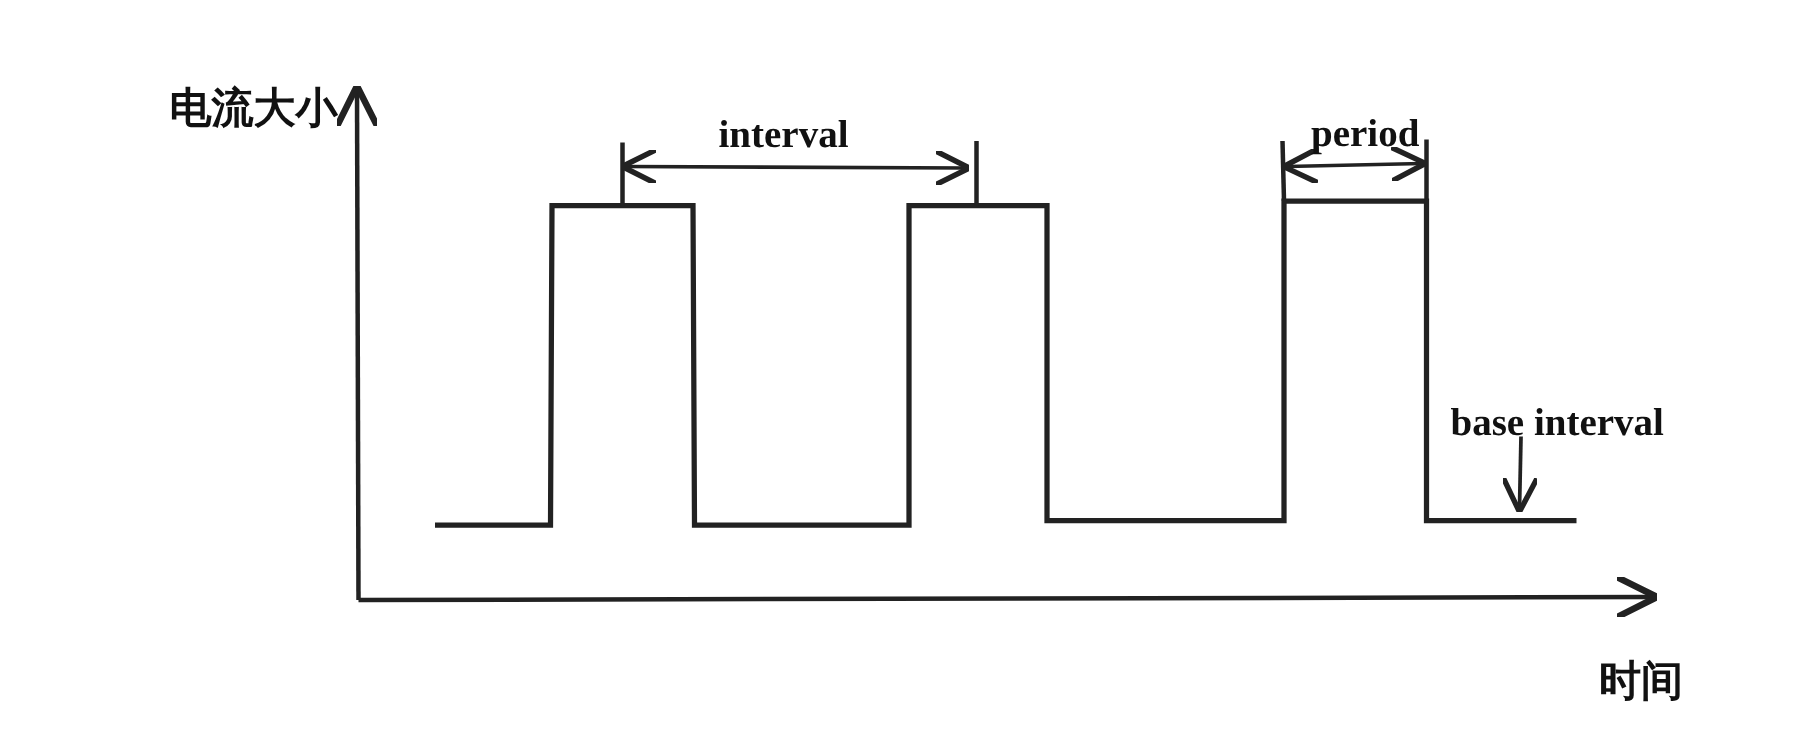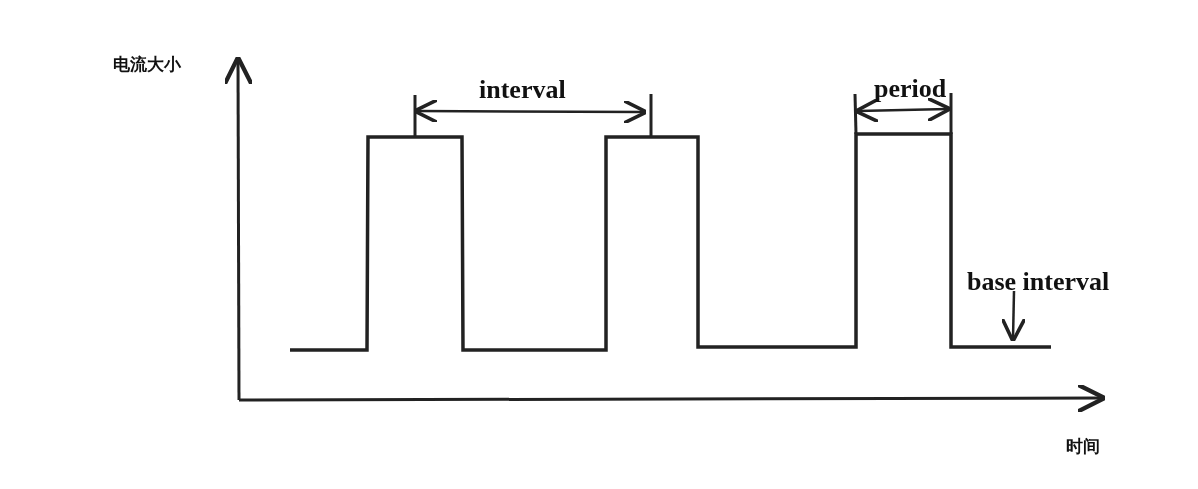--- a/index.html
+++ b/index.html
@@ -1,19 +1,19 @@
 <!DOCTYPE html>
 <html><head>
 <meta charset="utf-8">
 <style>
   html, body { margin: 0; padding: 0; background: #ffffff; }
   body { width: 1198px; height: 489px; position: relative; overflow: hidden; }
   svg { position: absolute; left: 0; top: 0; }
   .lbl { position: absolute; color: #111111; white-space: nowrap; }
-  .cjk { font-family: "DejaVu Sans", sans-serif; font-weight: bold; font-size: 17px; }
+  .cjk { font-family: "DejaVu Sans", sans-serif; font-weight: bold; font-size: 28px; }
   .serif { font-family: "Liberation Serif", serif; font-weight: bold; font-size: 26px; }
 </style>
 </head>
 <body>
 
 <svg width="1198" height="489" viewBox="0 0 1198 489">
   <defs>
     <marker id="arr" viewBox="0 0 10 10" refX="9" refY="5" markerWidth="9" markerHeight="9" orient="auto-start-reverse">
       <path d="M0,0 L10,5 L0,10" fill="none" stroke="#222" stroke-width="1.6"></path>
     </marker>

